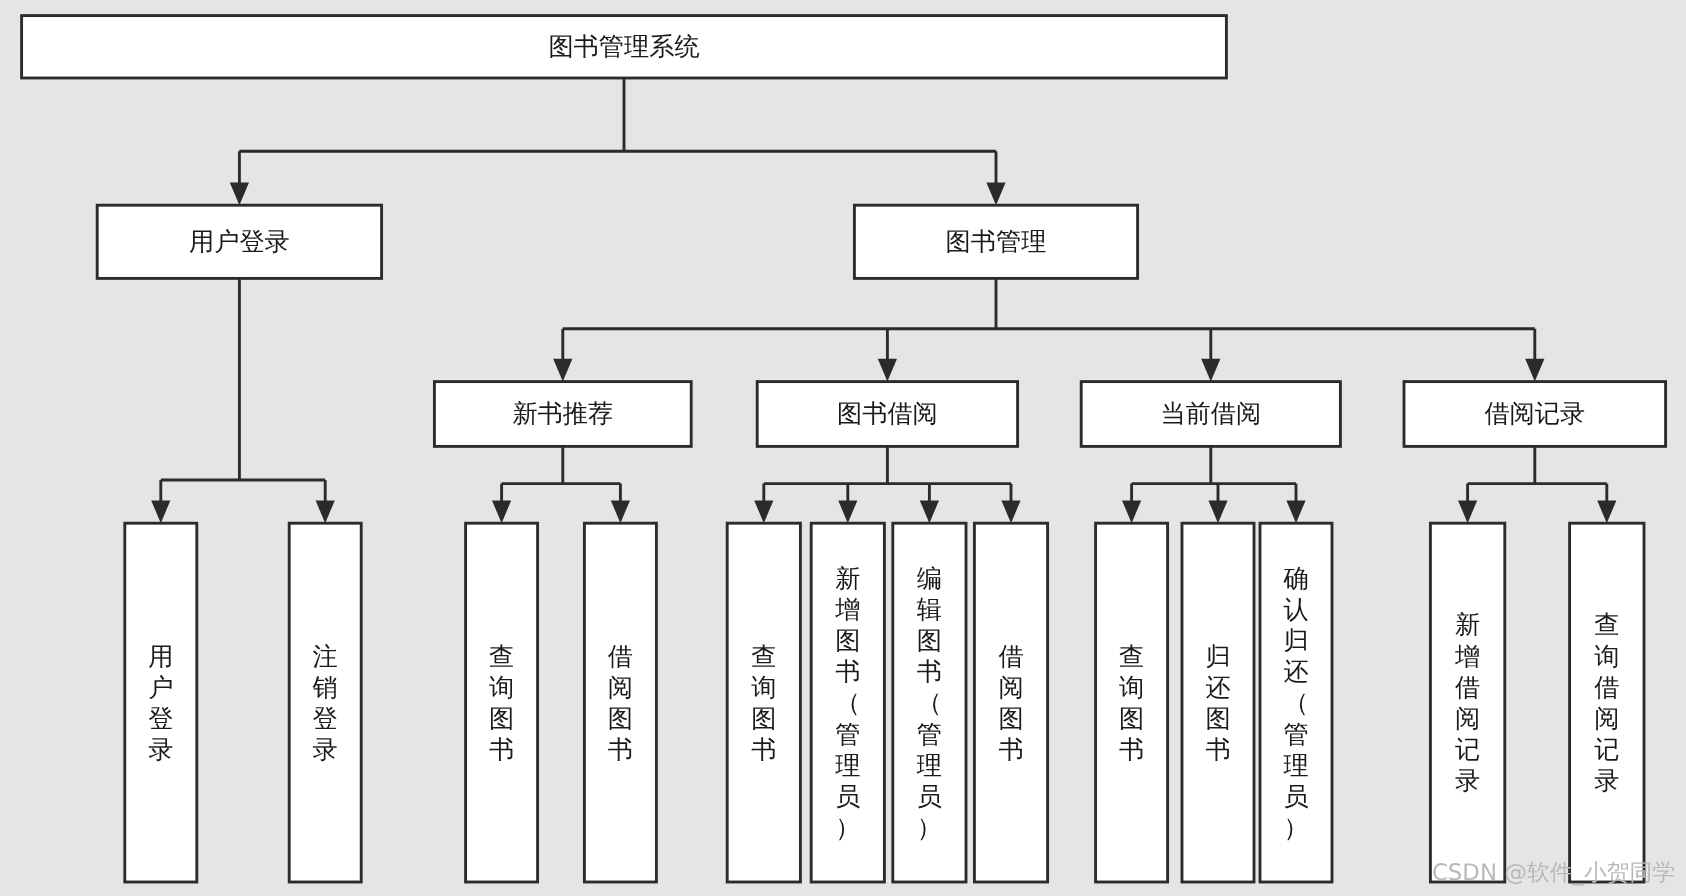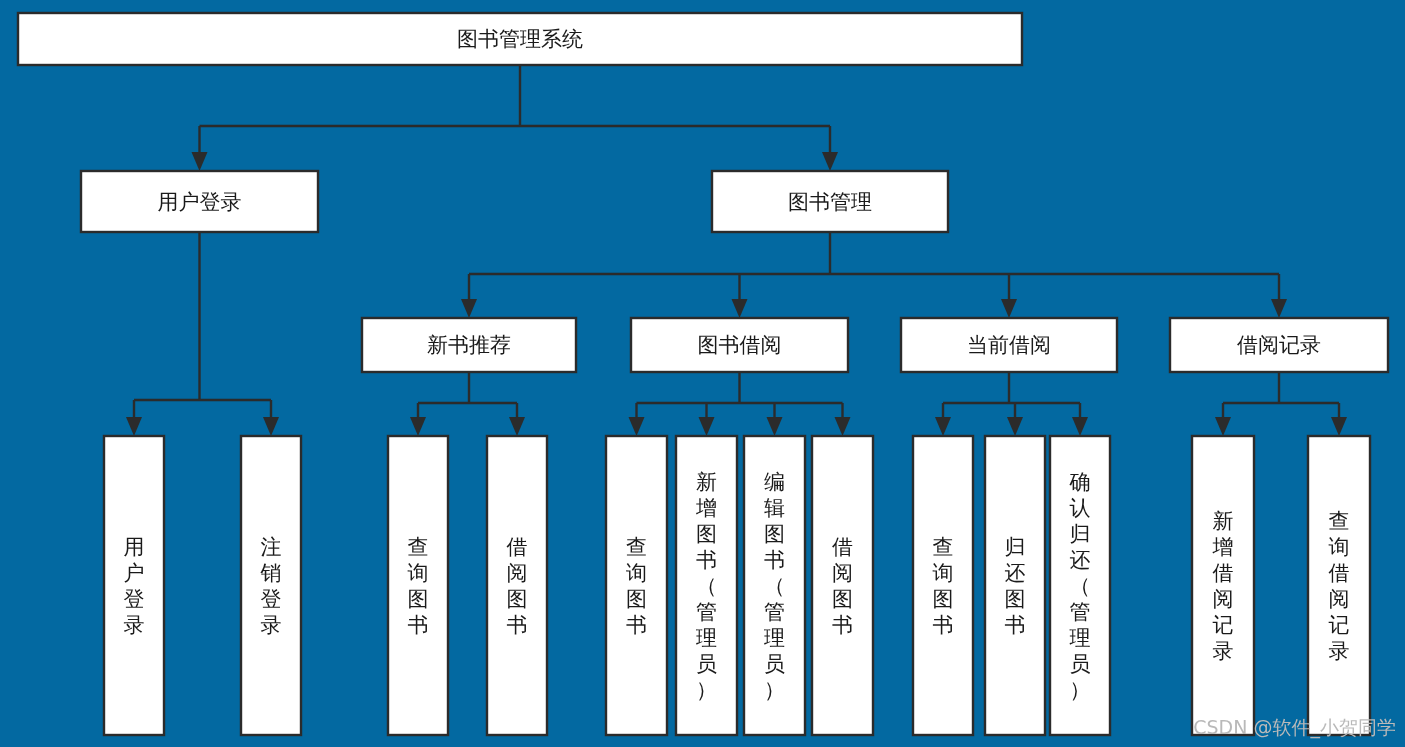--- a/index.html
+++ b/index.html
@@ -10,21 +10,21 @@
   body {
     width: 1405px;
     height: 747px;
     font-family: "DejaVu Sans", "Liberation Sans", sans-serif;
     overflow: hidden;
   }
   #diagram-root {
     position: relative;
     width: 1405px;
     height: 747px;
-    background: #0369a1;
+    background: #e5e5e5;
   }
   svg.chart-svg {
     position: absolute;
     left: 0;
     top: 0;
     width: 1405px;
     height: 747px;
     display: block;
   }
   .node-box {

